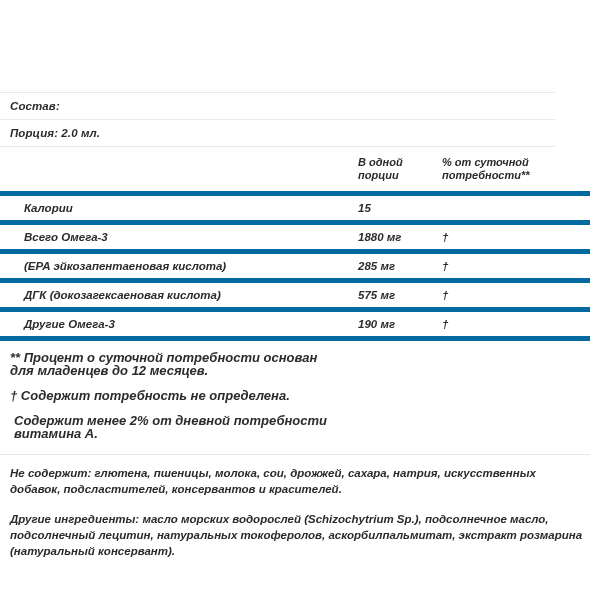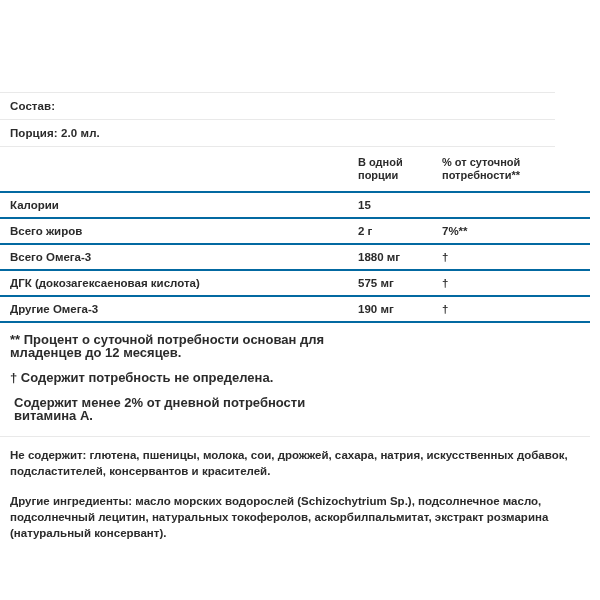--- a/index.html
+++ b/index.html
@@ -14,20 +14,21 @@
     color: #2b2b2b;
     -webkit-font-smoothing: antialiased;
     overflow: hidden;
   }
 
   .page {
     position: relative;
     width: 600px;
     height: 600px;
     box-sizing: border-box;
+    font-style: italic;
   }
 
   .spacer-top { height: 92px; }
 
   
   .rule {
     height: 1px;
     background: #e9e9e9;
     width: 590px;
     margin: 0;
@@ -54,40 +55,40 @@
     font-size: 11.5px;
   }
   .nutri-table col.c-name  { width: 358px; }
   .nutri-table col.c-amt   { width: 84px; }
   .nutri-table col.c-dv    { width: 148px; }
 
   .nutri-table th,
   .nutri-table td {
     text-align: left;
     vertical-align: middle;
-    border-bottom: 2px solid #0369a1;
+    border-bottom: 5px solid #0369a1;
     padding: 0;
   }
 
   .nutri-table thead th {
     height: 44px;
     font-size: 11px;
     font-weight: bold;
     line-height: 13px;
     color: #2b2b2b;
     vertical-align: middle;
   }
   .nutri-table thead th.h-name { padding-left: 10px; }
 
   .nutri-table tbody td {
     height: 24px;
     font-weight: bold;
     color: #2b2b2b;
   }
-  .nutri-table tbody td.n-name { padding-left: 10px; }
+  .nutri-table tbody td.n-name { padding-left: 24px; }
 
   
   .footnotes {
     padding: 10px 0 6px 10px;
     width: 580px;
     box-sizing: border-box;
   }
   .footnote {
     font-size: 13px;
     font-weight: bold;
@@ -148,27 +149,27 @@
         <th>% от суточной потребности**</th>
       </tr>
     </thead>
     <tbody>
       <tr>
         <td class="n-name">Калории</td>
         <td>15</td>
         <td></td>
       </tr>
       <tr>
-        <td class="n-name">Всего жиров</td>
-        <td>2 г</td>
-        <td>7%**</td>
+        <td class="n-name">Всего Омега-3</td>
+        <td>1880 мг</td>
+        <td>†</td>
       </tr>
       <tr>
-        <td class="n-name">Всего Омега-3</td>
-        <td>1880 мг</td>
+        <td class="n-name">(EPA эйкозапентаеновая кислота)</td>
+        <td>285 мг</td>
         <td>†</td>
       </tr>
       <tr>
         <td class="n-name">ДГК (докозагексаеновая кислота)</td>
         <td>575 мг</td>
         <td>†</td>
       </tr>
       <tr>
         <td class="n-name">Другие Омега-3</td>
         <td>190 мг</td>

